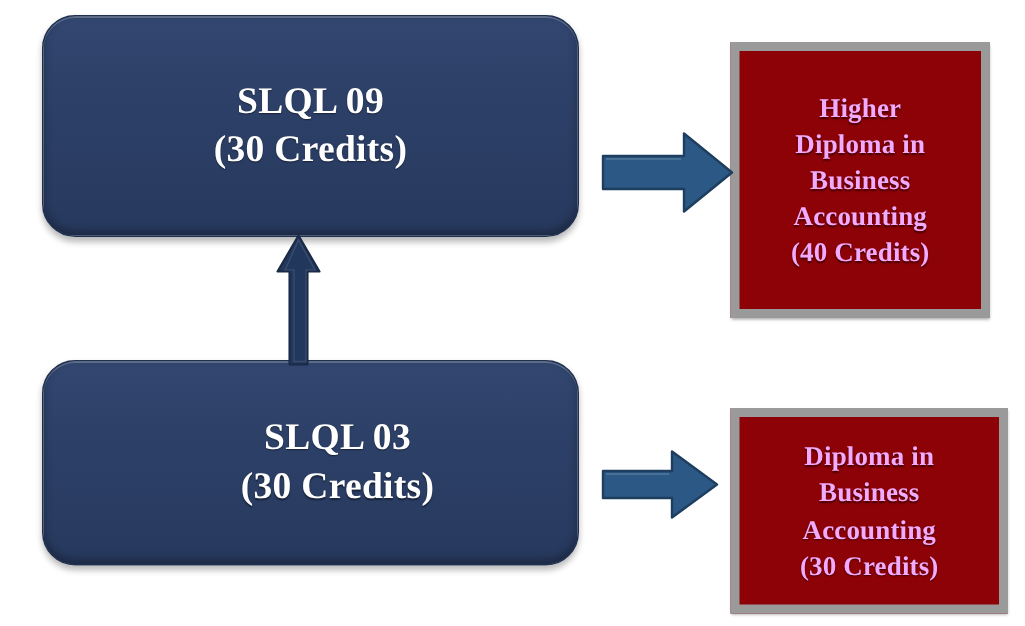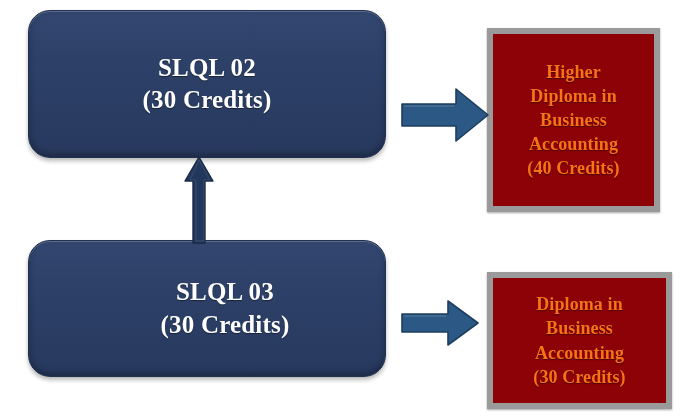--- a/index.html
+++ b/index.html
@@ -53,21 +53,21 @@
   .award-box {
     position: absolute;
     box-sizing: border-box;
     background: #8c0206;
     border: 6px solid #9a9a9a;
     box-shadow: 0 1px 2px rgba(0,0,0,0.35);
     display: flex;
     flex-direction: column;
     align-items: center;
     justify-content: center;
-    color: #f97316;
+    color: #f0abfc;
     text-align: center;
   }
   .award-line {
     font-weight: bold;
     font-size: 18px;
     line-height: 1.34;
     letter-spacing: 0.1px;
     text-shadow: 0 1px 1px rgba(0,0,0,0.5);
     white-space: nowrap;
   }
@@ -84,21 +84,21 @@
   #arrow-progression { left: 184px; top: 155px; width: 30px; height: 90px; }
   #arrow-award-upper { left: 400px; top: 86px;  width: 90px; height: 58px; }
   #arrow-award-lower { left: 400px; top: 298px; width: 80px; height: 50px; }
 </style>
 </head>
 <body>
 
 <div id="canvas">
 
   <div class="stage-box" id="stage-upper">
-    <div class="stage-line">SLQL 02</div>
+    <div class="stage-line">SLQL 09</div>
     <div class="stage-line">(30 Credits)</div>
   </div>
 
   <div class="stage-box" id="stage-lower">
     <div class="stage-line">SLQL 03</div>
     <div class="stage-line">(30 Credits)</div>
   </div>
 
   <div class="award-box" id="award-upper">
     <div class="award-line">Higher</div>

